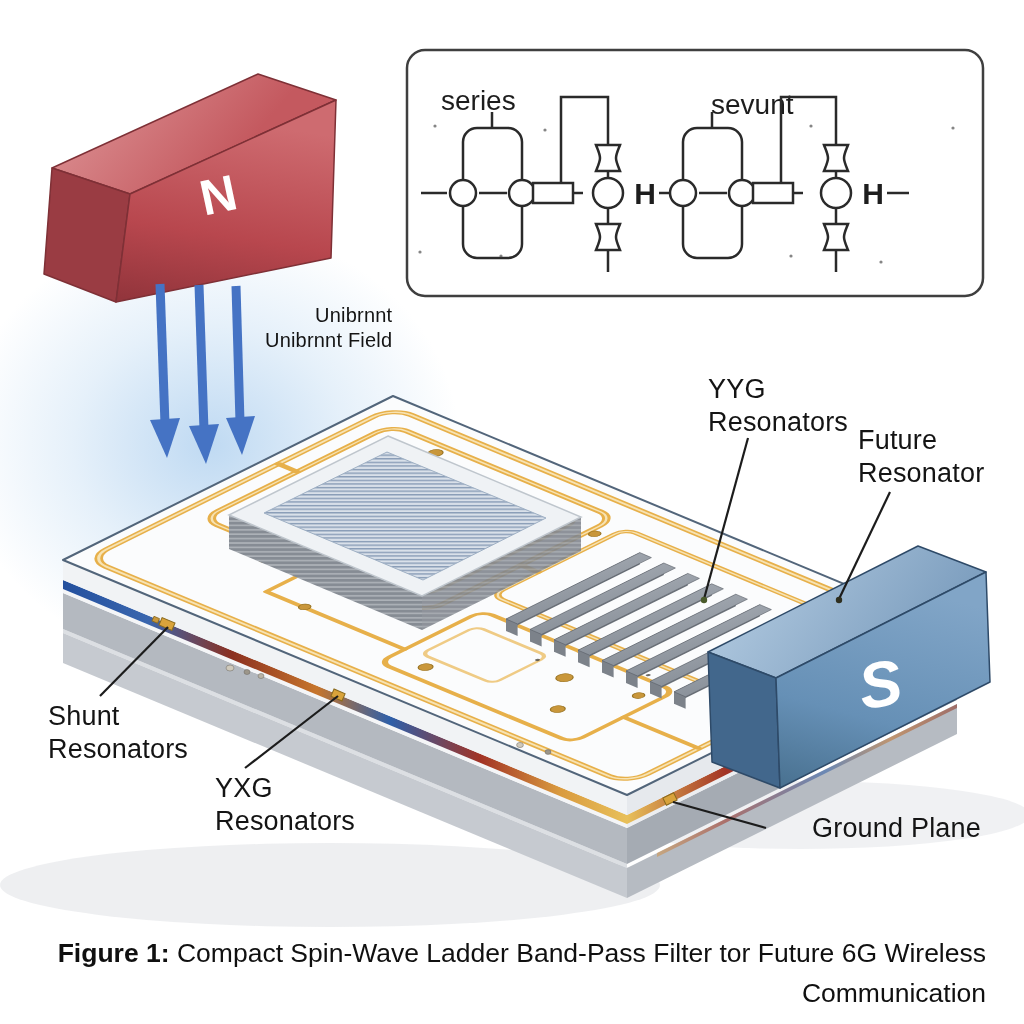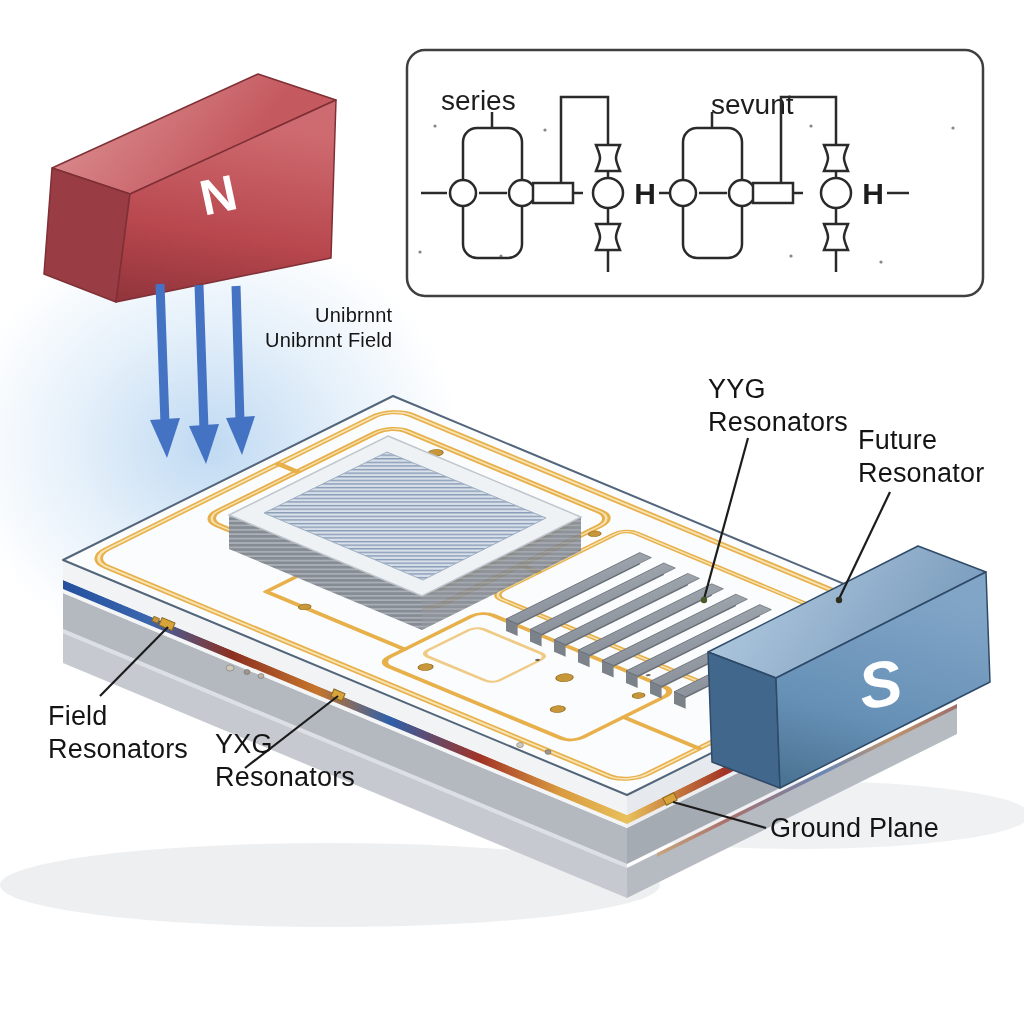--- a/index.html
+++ b/index.html
@@ -277,27 +277,31 @@
     <span>YYG</span><br>
     <span>Resonators</span>
   </div>
 
   <div class="lbl" style="left:858px;top:424px;">
     <span>Future</span><br>
     <span>Resonator</span>
   </div>
 
   <div class="lbl" style="left:48px;top:700px;">
-    <span>Field</span><br>
+    <span>Shunt</span><br>
     <span>Resonators</span>
   </div>
 
-  <div class="lbl" style="left:215px;top:728px;">
+  <div class="lbl" style="left:215px;top:772px;">
     <span>YXG</span><br>
     <span>Resonators</span>
   </div>
 
-  <div class="lbl" style="left:770px;top:812px;">
+  <div class="lbl" style="left:812px;top:812px;">
     <span>Ground Plane</span>
   </div>
 
+  <div class="caption">
+    <b>Figure 1:</b><span> Compact Spin-Wave Ladder Band-Pass Filter tor Future 6G Wireless</span><br>
+    <span>Communication</span>
+  </div>
 
 </div>
 
 </body></html>

